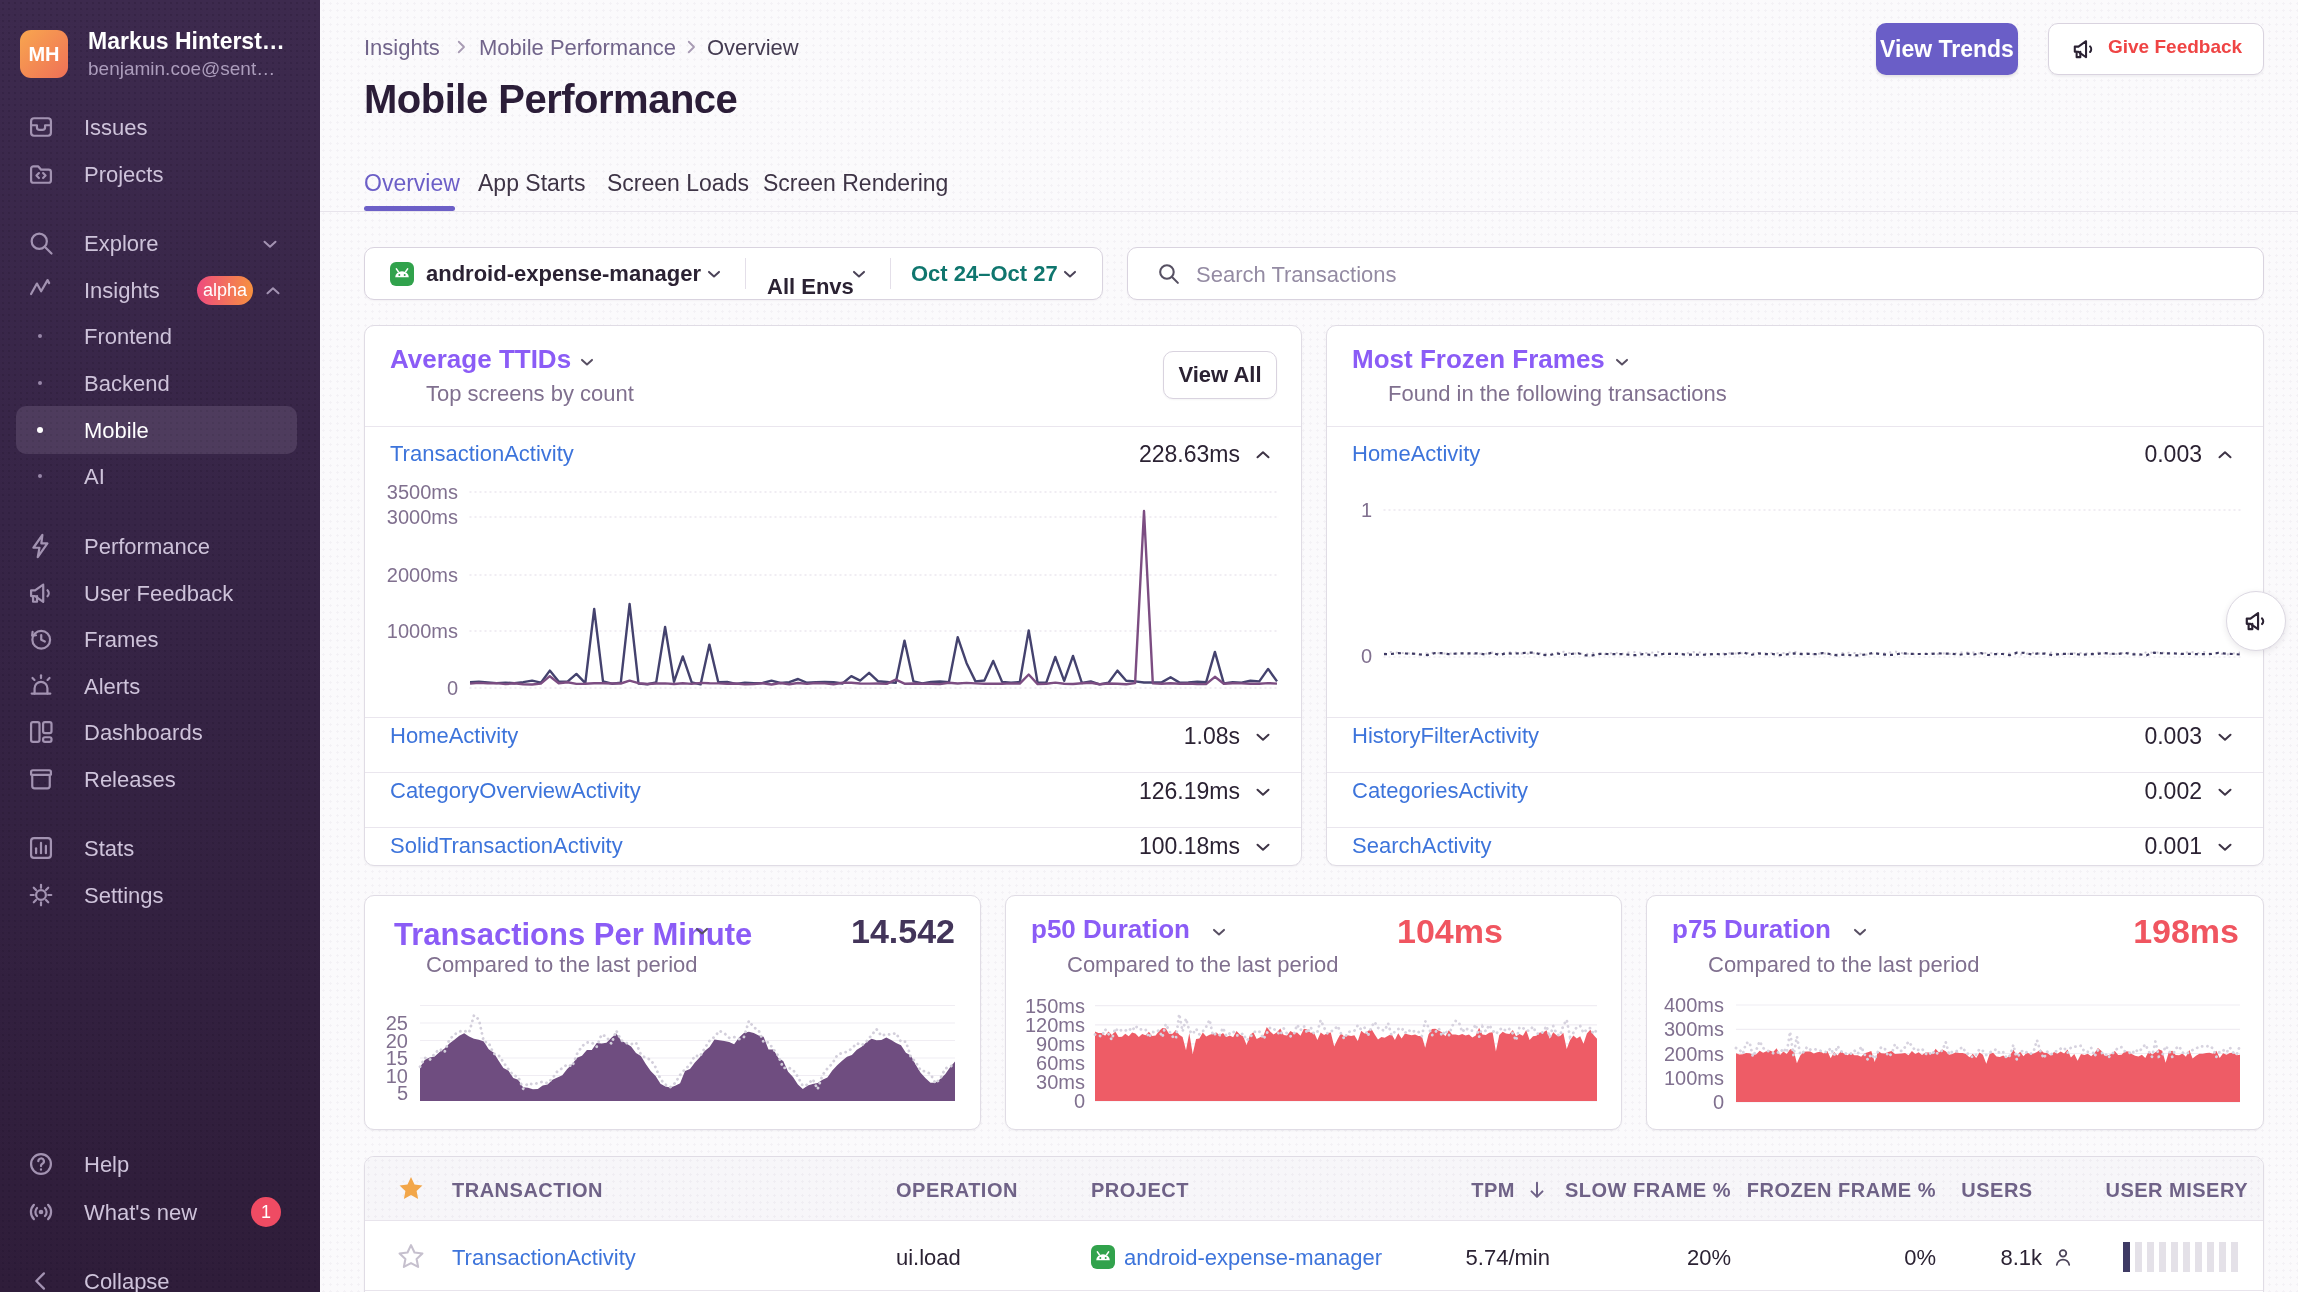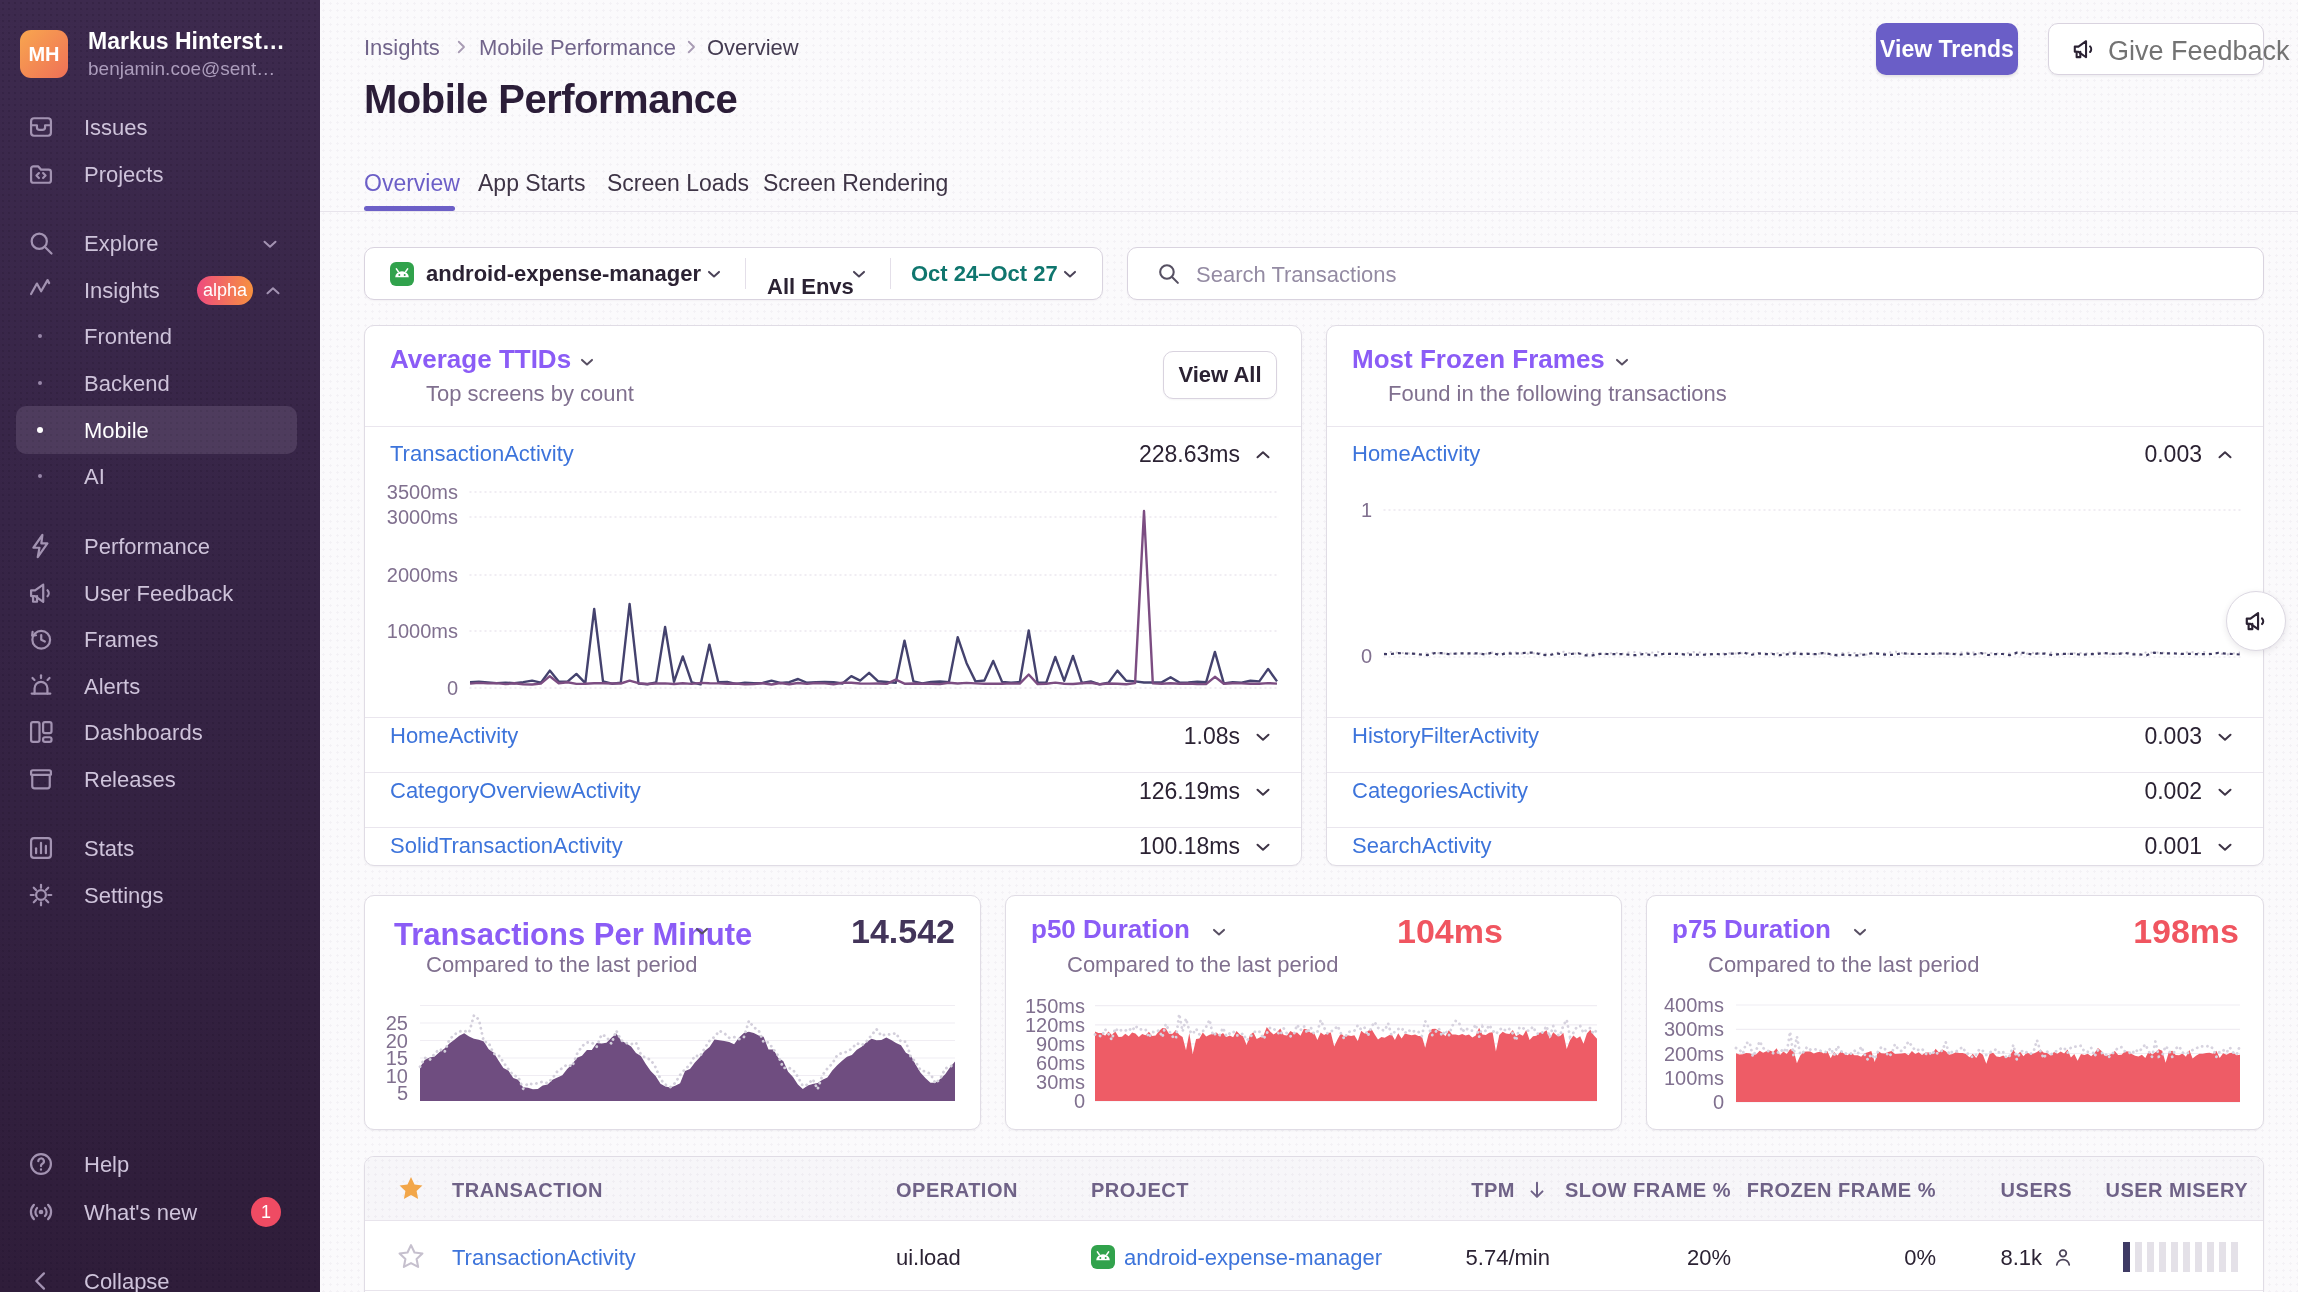--- a/index.html
+++ b/index.html
@@ -184,21 +184,21 @@
     <path d="M9 5l7 7-7 7"></path>
   </svg>
 <div class="abs crumb" style="left:707px;color:#453C52">Overview</div>
 <div class="abs btn-purple">View Trends</div>
 <div class="abs btn-white"></div>
 <svg class="abs" style="left:2071px;top:36px;width:26px;height:26px" viewBox="0 0 24 24" fill="none" stroke="#2B2233" stroke-width="1.9" stroke-linecap="round" stroke-linejoin="round">
     <path d="M3.5 9.8v4.8h3.4l7 5V4.8l-7 5h-3.4z"></path>
     <path d="M5.2 14.6v4.9h3.4v-4.9"></path>
     <path d="M17.6 9.6a3.8 3.8 0 0 1 0 5.2"></path>
   </svg>
-<div class="abs" style="left:2108px;top:36px;font-size:27px;font-weight:normal;color:#737373">Give Feedback</div>
+<div class="abs" style="left:2108px;top:36px;font-size:19px;font-weight:bold;color:#ef4444">Give Feedback</div>
 <div class="abs title">Mobile Performance</div>
 <div class="abs tab tab-active" style="left:364px">Overview</div>
 <div class="abs tab" style="left:478px">App Starts</div>
 <div class="abs tab" style="left:607px">Screen Loads</div>
 <div class="abs tab" style="left:763px">Screen Rendering</div>
 <div class="abs tab-underline"></div>
 <div class="abs tabstrip-border"></div>
 <div class="abs pill"></div>
 <svg class="abs" style="left:390px;top:262px;width:24px;height:24px" viewBox="0 0 24 24">
     <rect x="0" y="0" width="24" height="24" rx="6" fill="#31A24C"></rect>
@@ -411,21 +411,21 @@
   </svg>
 <div class="abs th" style="left:452px;top:1179px">TRANSACTION</div>
 <div class="abs th" style="left:896px;top:1179px">OPERATION</div>
 <div class="abs th" style="left:1091px;top:1179px">PROJECT</div>
 <div class="abs th" style="left:1385px;top:1179px;width:130px;text-align:right">TPM</div>
 <svg class="abs" style="left:1526px;top:1179px;width:22px;height:22px" viewBox="0 0 24 24" fill="none" stroke="#6F6287" stroke-width="2.2" stroke-linecap="round" stroke-linejoin="round">
     <path d="M12 4v15M6 13.5l6 6 6-6"></path>
   </svg>
 <div class="abs th" style="left:1531px;top:1179px;width:200px;text-align:right">SLOW FRAME %</div>
 <div class="abs th" style="left:1696px;top:1179px;width:240px;text-align:right">FROZEN FRAME %</div>
-<div class="abs th" style="left:1922px;top:1179px;width:150px;text-align:right">USERS</div>
+<div class="abs th" style="left:1922px;top:1179px;width:150px;text-align:center">USERS</div>
 <div class="abs th" style="left:2048px;top:1179px;width:200px;text-align:right">USER MISERY</div>
 <svg class="abs" style="left:397px;top:1243px;width:28px;height:28px" viewBox="0 0 24 24" fill="none" stroke="#C6C0CE" stroke-width="1.8" stroke-linejoin="round">
     <path d="M12 1.8l3 6.3 6.8.85-5 4.75 1.3 6.8L12 17.2l-6.1 3.3 1.3-6.8-5-4.75L9 8.1z"></path>
   </svg>
 <div class="abs rowlink" style="left:452px;top:1245px">TransactionActivity</div>
 <div class="abs" style="left:896px;top:1245px;font-size:22px;color:#2B2233">ui.load</div>
 <svg class="abs" style="left:1091px;top:1245px;width:24px;height:24px" viewBox="0 0 24 24">
     <rect x="0" y="0" width="24" height="24" rx="6" fill="#31A24C"></rect>
     <path d="M5.2 15.2a6.8 5.9 0 0 1 13.6 0z" fill="#fff"></path>
     <path d="M8.3 9.6L6.4 6.9M15.7 9.6l1.9-2.7" stroke="#fff" stroke-width="1.6" stroke-linecap="round"></path>

